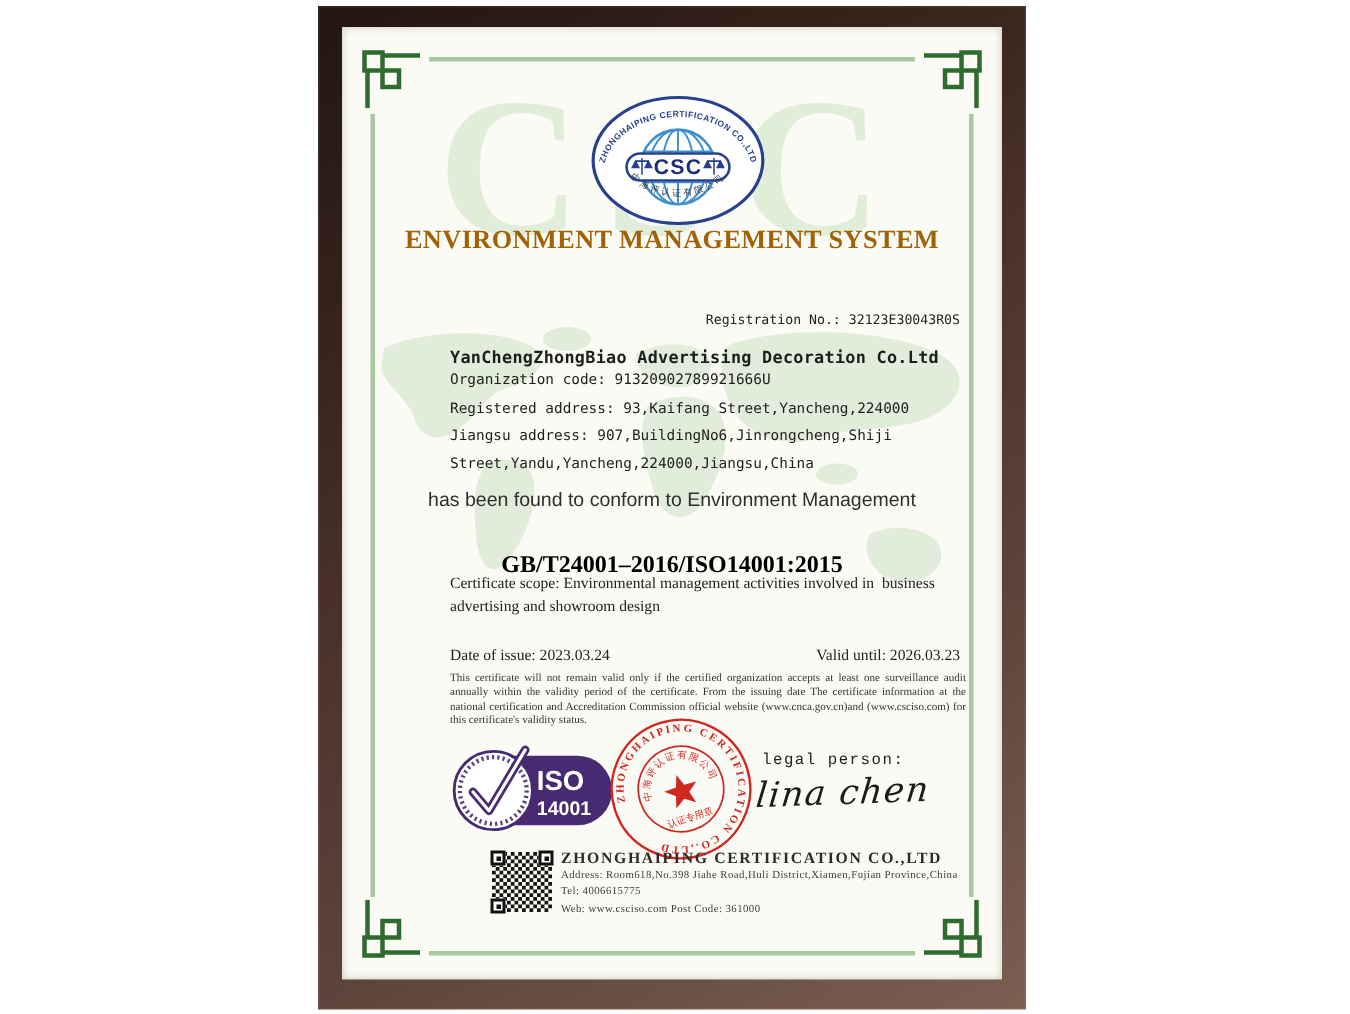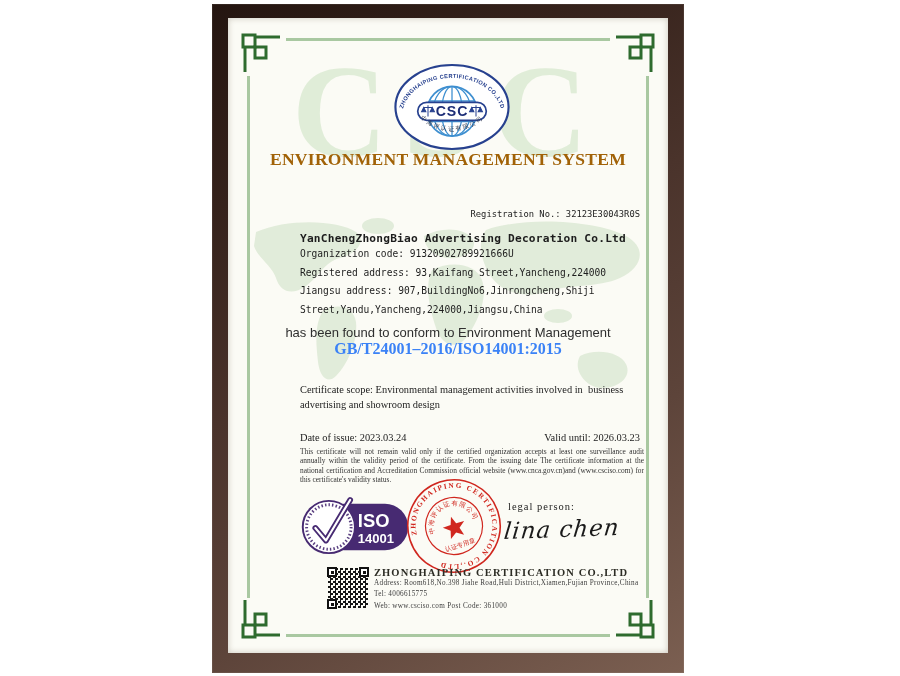--- a/index.html
+++ b/index.html
@@ -35,32 +35,32 @@
          font-family:"Liberation Serif",serif;font-weight:bold;font-size:17.5px;line-height:23px;
          color:#a16207;letter-spacing:.3px;}
   .reg{position:absolute;right:28px;top:191px;z-index:4;font-family:"DejaVu Sans Mono",monospace;
        font-size:8.8px;color:#222;margin-left:44px;}
   .holder{position:absolute;left:72px;top:214px;z-index:4;font-family:"DejaVu Sans Mono",monospace;color:#1d1d1d;}
   .holder .name{font-size:11.2px;font-weight:bold;letter-spacing:.2px;}
   .holder .line{font-size:9.6px;line-height:18.5px;}
   .holder .line:first-of-type{margin-top:7px;}
   .statement{position:absolute;left:0;right:0;top:306px;text-align:center;z-index:4;
              font-family:"Liberation Sans",sans-serif;font-size:13px;line-height:17px;color:#2e2e2e;}
-  .standard{position:absolute;left:0;right:0;top:322px;text-align:center;z-index:4;
-            font-family:"Liberation Serif",serif;font-weight:bold;font-size:16px;color:#3b82f6;}
+  .standard{position:absolute;left:0;right:0;top:350px;text-align:center;z-index:4;
+            font-family:"Liberation Serif",serif;font-weight:bold;font-size:16px;color:#000000;}
   .scope{position:absolute;left:72px;top:364px;width:344px;z-index:4;white-space:pre-wrap;
          font-family:"Liberation Serif",serif;font-size:10.4px;line-height:15px;color:#222;}
   .dates{position:absolute;left:72px;right:28px;top:414px;display:flex;justify-content:space-between;
          z-index:4;font-family:"Liberation Serif",serif;font-size:10.4px;color:#222;gap:20px;}
   .disclaimer{position:absolute;left:72px;top:429px;width:344px;z-index:4;text-align:justify;
               font-family:"Liberation Serif",serif;font-size:7.4px;line-height:9.3px;color:#333;}
   
   .isoBadge{position:absolute;left:68px;top:478px;width:116px;height:62px;z-index:4;}
   .stamp{position:absolute;left:172px;top:454px;width:108px;height:108px;z-index:4;}
-  .legalLabel{position:absolute;left:280px;top:483px;z-index:4;font-family:Liberation Serif, serif;
+  .legalLabel{position:absolute;left:280px;top:483px;z-index:4;font-family:Liberation Mono, monospace;
               font-size:10.5px;letter-spacing:1px;color:#222;}
   .signature{position:absolute;left:276px;top:498px;z-index:4;font-family:"DejaVu Serif",serif;
              font-style:italic;font-size:23px;color:#1a1a1a;letter-spacing:1px;
              transform:rotate(-2deg) skewX(-8deg);}
   
   .qr{position:absolute;left:100px;top:550px;width:40px;height:40px;z-index:4;
       background:repeating-conic-gradient(#161616 0% 25%,transparent 0% 50%) 0 0/5px 5px;}
   .qr .f{position:absolute;width:10px;height:10px;border:2px solid #111;background:#fff;box-sizing:border-box;}
   .qr .f::after{content:"";position:absolute;inset:1.5px;background:#111;}
   .qr .f1{left:-1px;top:-1px;} .qr .f2{right:-1px;top:-1px;} .qr .f3{left:-1px;bottom:-1px;}

